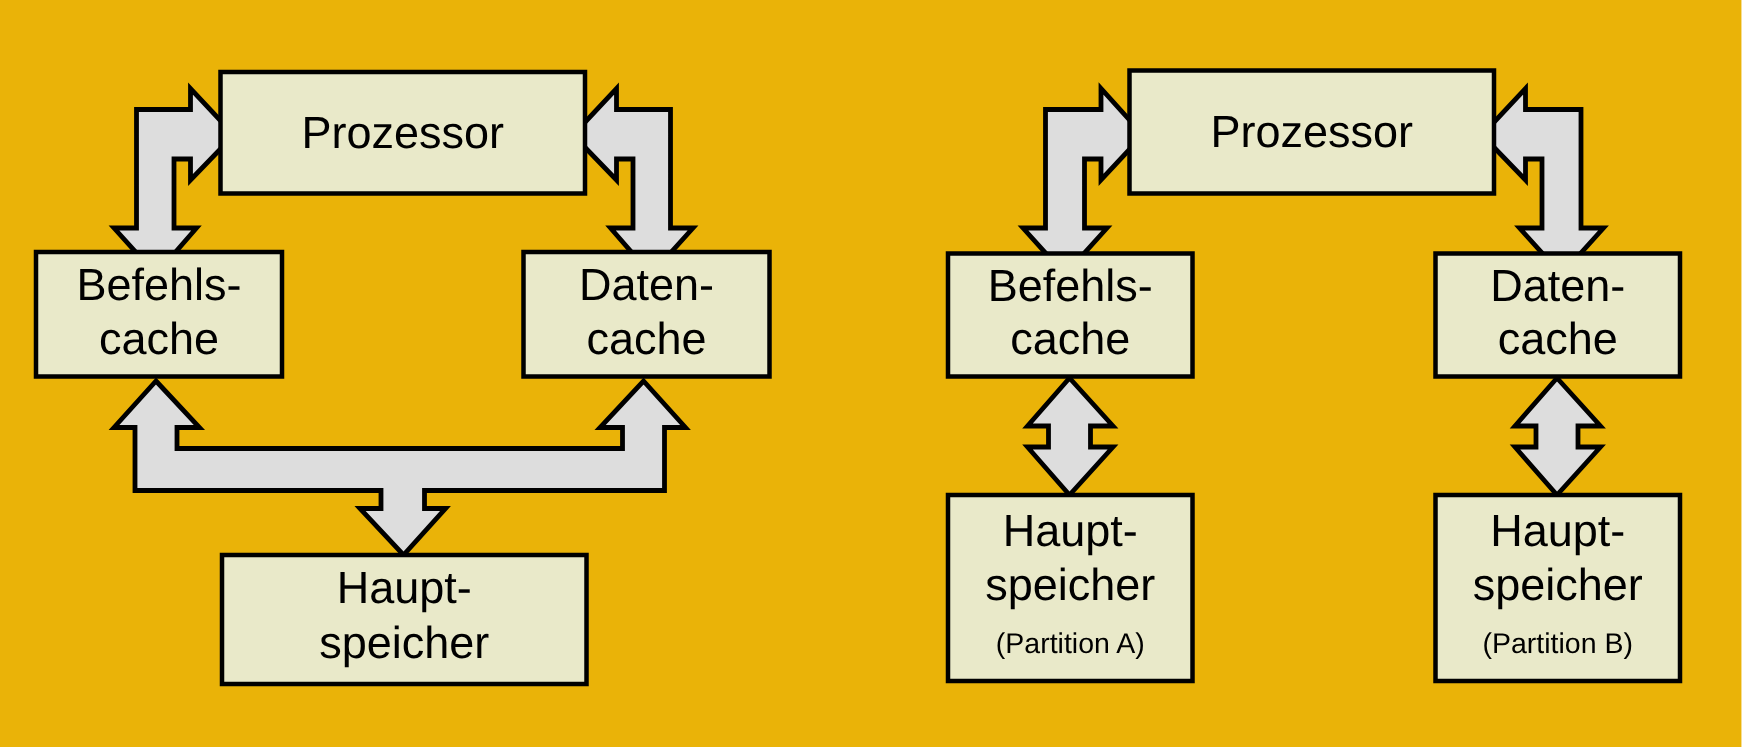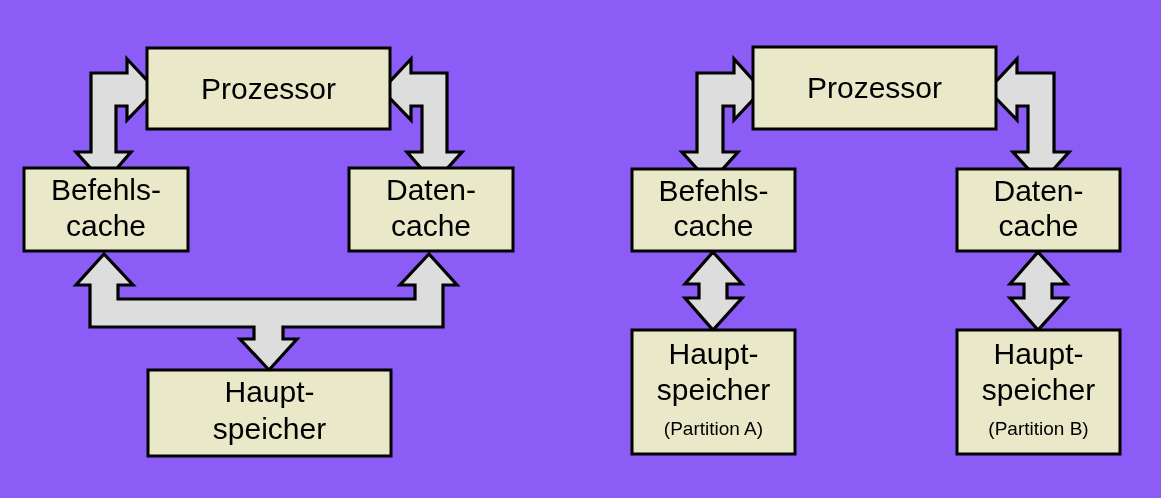--- a/index.html
+++ b/index.html
@@ -10,21 +10,21 @@
   body {
     width: 1161px;
     height: 498px;
     font-family: "Liberation Sans", sans-serif;
     overflow: hidden;
   }
   #diagram-root {
     position: relative;
     width: 1161px;
     height: 498px;
-    background: #8b5cf6;
+    background: #eab308;
   }
   svg.diagram-canvas {
     position: absolute;
     top: 0;
     left: 0;
     width: 1161px;
     height: 498px;
     display: block;
   }
   .node-box {

